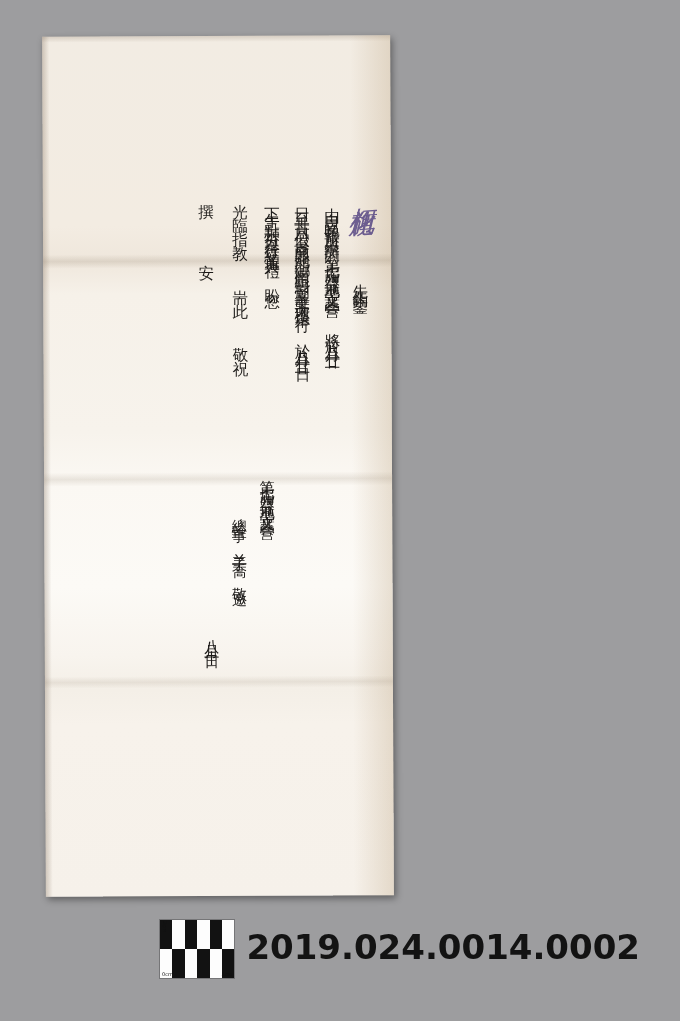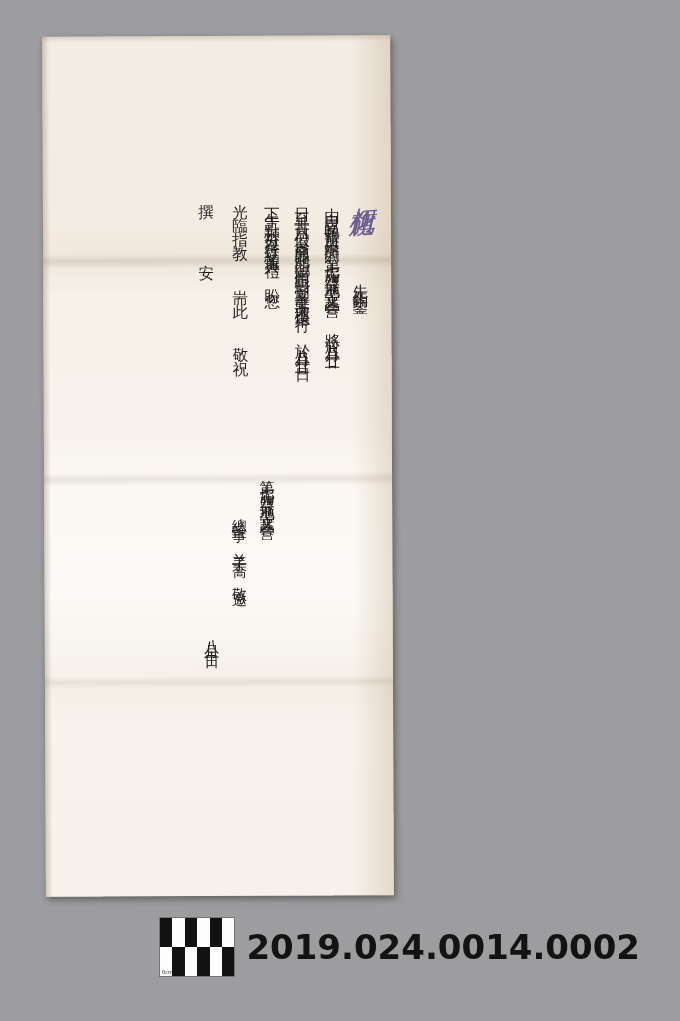--- a/index.html
+++ b/index.html
@@ -103,21 +103,21 @@
   }
 
   
   #footer {
     position: absolute;
     left: 160px;
     top: 916px;
     width: 480px;
     height: 62px;
     display: flex;
-    align-items: center;
+    align-items: flex-end;
   }
   #scalebar {
     position: relative;
     width: 172px;
     height: 58px;
     background: #ffffff;
     display: grid;
     grid-template-columns: repeat(6, 1fr);
     grid-template-rows: repeat(2, 1fr);
     box-shadow: 0 0 0 1px rgba(0,0,0,0.25);

